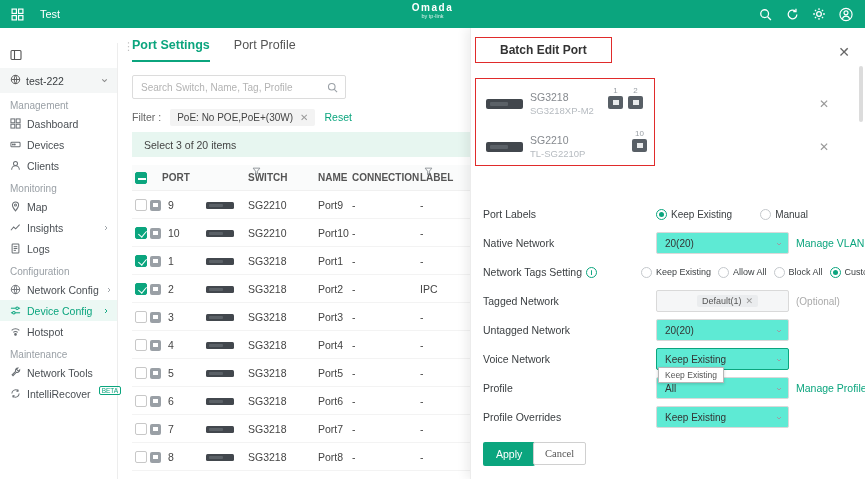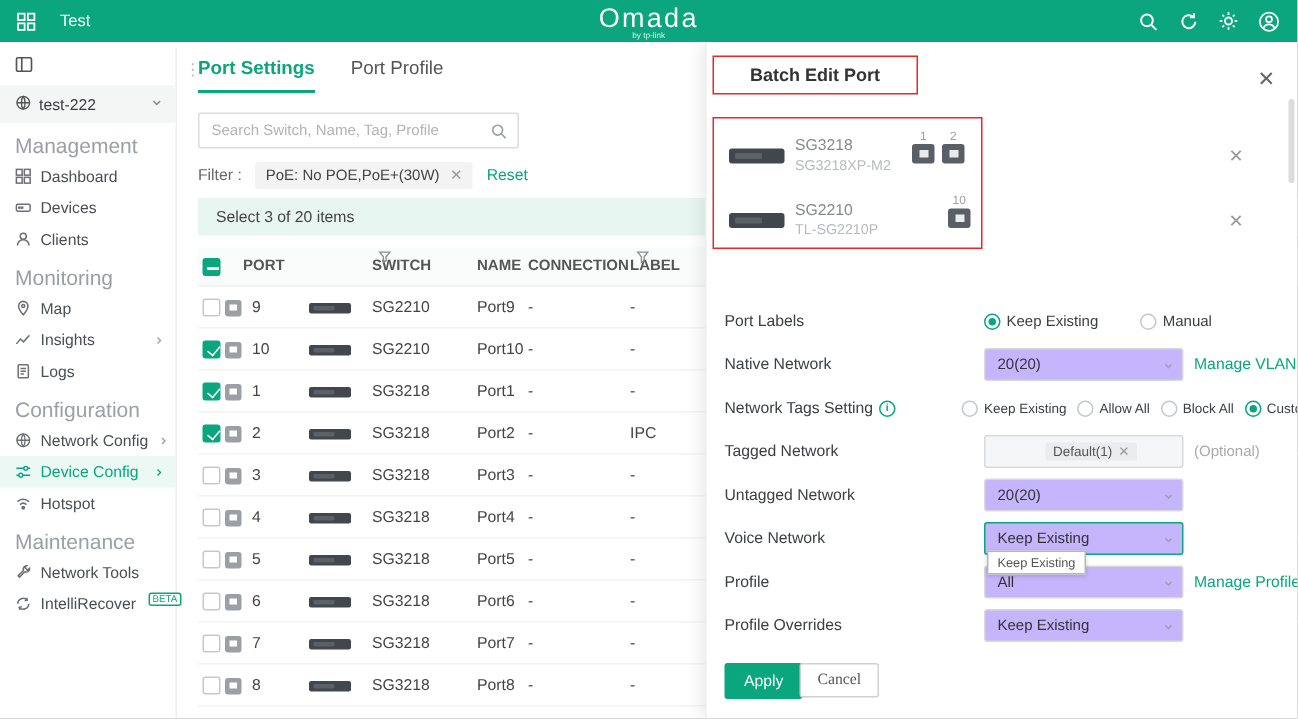--- a/index.html
+++ b/index.html
@@ -3,31 +3,31 @@
 <meta charset="utf-8">
 <style>
   * { box-sizing: border-box; margin: 0; padding: 0; }
   body { margin: 0; background: #888; font-family: "Liberation Sans", sans-serif; }
   .app { position: relative; width: 865px; height: 479px; background: #fff; overflow: hidden; color: #333; }
 
   
   .topbar { position: absolute; left: 0; top: 0; width: 100%; height: 28px; background: var(--topbar, #0ba57e); color: #fff; z-index: 20; }
   .topbar .site { position: absolute; left: 10px; top: 0; height: 28px; display: flex; align-items: center; gap: 16px; font-size: 11px; }
   .logo { position: absolute; left: 50%; top: 3px; transform: translateX(-50%); text-align: center; line-height: 1; }
-  .logo .name { font-size: 18px; font-weight: normal; letter-spacing: 1.5px; }
+  .logo .name { font-size: 10px; font-weight: bold; letter-spacing: 1.5px; }
   .logo .sub { font-size: 5.5px; opacity: .85; margin-top: 1px; }
   .topbar .actions { position: absolute; right: 12px; top: 0; height: 28px; display: flex; align-items: center; gap: 13px; }
   .tb-icon { width: 14px; height: 14px; display: inline-flex; align-items: center; justify-content: center; color: #fff; }
 
   
-  .sidebar { position: absolute; left: 0; top: 32px; width: 118px; bottom: 0; background: #fff; border-right: 1px solid #ededed; font-size: 10.5px; z-index: 5; }
+  .sidebar { position: absolute; left: 0; top: 43px; width: 118px; bottom: 0; background: #fff; border-right: 1px solid #ededed; font-size: 10.5px; z-index: 5; }
   .collapse-row { height: 25px; display: flex; align-items: center; padding-left: 10px; color: #555; }
   .site-row { height: 25px; display: flex; align-items: center; gap: 5px; padding: 0 8px 0 10px; background: #f4f6f6; color: #3c4043; }
   .site-row .chev { margin-left: auto; color: #888; }
-  .section-label { color: #9aa0a6; font-size: 14px; margin: 7px 0 2px 10px; }
+  .section-label { color: #9aa0a6; font-size: 10px; margin: 7px 0 2px 10px; }
   .side-item { height: 21px; display: flex; align-items: center; gap: 6px; padding: 0 7px 0 10px; color: #4a4f54; cursor: pointer; white-space: nowrap; }
   .side-item .ic { color: #6b7075; display: inline-flex; flex: 0 0 auto; }
   .side-item .chev { margin-left: auto; color: #9aa0a6; display: inline-flex; }
   .side-item.active { color: var(--accent, #0ba57e); background: #ecf8f4; }
   .side-item.active .ic, .side-item.active .chev { color: var(--accent, #0ba57e); }
   .beta { font-size: 6.5px; color: var(--accent, #0ba57e); border: 1px solid var(--accent, #0ba57e); border-radius: 2px; padding: 0 2px; margin-left: 2px; transform: translateY(-3px); }
 
   
   .main { position: absolute; left: 118px; top: 28px; right: 0; bottom: 0; background: #fff; }
   .more-dots { position: absolute; left: 5px; top: 12px; color: #c0c0c0; font-size: 11px; letter-spacing: 0; }
@@ -88,21 +88,21 @@
   .badge-col { width: 17px; text-align: center; }
   .badge-num { font-size: 8px; color: #9aa0a6; line-height: 9px; }
   .badge-sq { width: 15px; height: 13px; background: #585f66; border-radius: 2px; margin: 1px auto 0; position: relative; }
   .badge-sq::after { content: ''; position: absolute; left: 4.5px; top: 3.5px; width: 6px; height: 5px; background: #e9ebec; }
   .dev-close { position: absolute; left: 348px; color: #999; font-size: 12px; cursor: pointer; }
 
   .frow { position: absolute; left: 12px; right: 12px; height: 22px; display: flex; align-items: center; }
   .flabel { font-size: 10.5px; color: #3c4043; display: flex; align-items: center; gap: 4px; white-space: nowrap; }
   .info { width: 11px; height: 11px; border-radius: 50%; border: 1px solid var(--accent, #0ba57e); color: var(--accent, #0ba57e); font-size: 7px; display: inline-flex; align-items: center; justify-content: center; font-weight: bold; }
   .fcontrol { position: absolute; left: 173px; }
-  .dropdown { width: 133px; height: 22px; border: 1px solid #d9d9d9; border-radius: 2px; display: flex; align-items: center; padding: 0 18px 0 8px; font-size: 10px; color: #333; position: relative; background: #c4b5fd; cursor: pointer; white-space: nowrap; }
+  .dropdown { width: 133px; height: 22px; border: 1px solid #d9d9d9; border-radius: 2px; display: flex; align-items: center; padding: 0 18px 0 8px; font-size: 10px; color: #333; position: relative; background: #5eead4; cursor: pointer; white-space: nowrap; }
   .dropdown .chev { position: absolute; right: 5px; top: 7px; color: #9aa0a6; display: inline-flex; }
   .dropdown.focus { border-color: var(--accent, #0ba57e); }
   .dropdown.disabled { background: #f5f6f7; padding-left: 40px; }
   .mini-chip { background: #eaecee; border-radius: 2px; padding: 1px 5px; font-size: 9px; color: #555; display: flex; align-items: center; gap: 4px; }
   .mini-chip .x { color: #999; font-size: 9px; cursor: pointer; }
   .glink { position: absolute; left: 313px; font-size: 10.5px; color: var(--accent, #0ba57e); white-space: nowrap; cursor: pointer; }
   .optional { position: absolute; left: 313px; font-size: 10px; color: #aaa; white-space: nowrap; }
 
   .radio-group { position: absolute; left: 173px; display: flex; gap: 28px; font-size: 10px; color: #3c4043; }
   .radio-group.tight { left: 158px; gap: 7px; font-size: 9px; }

